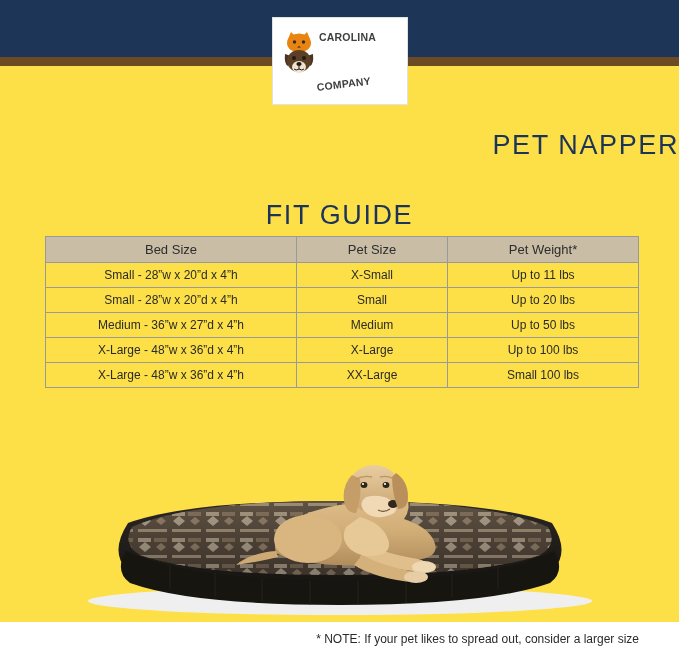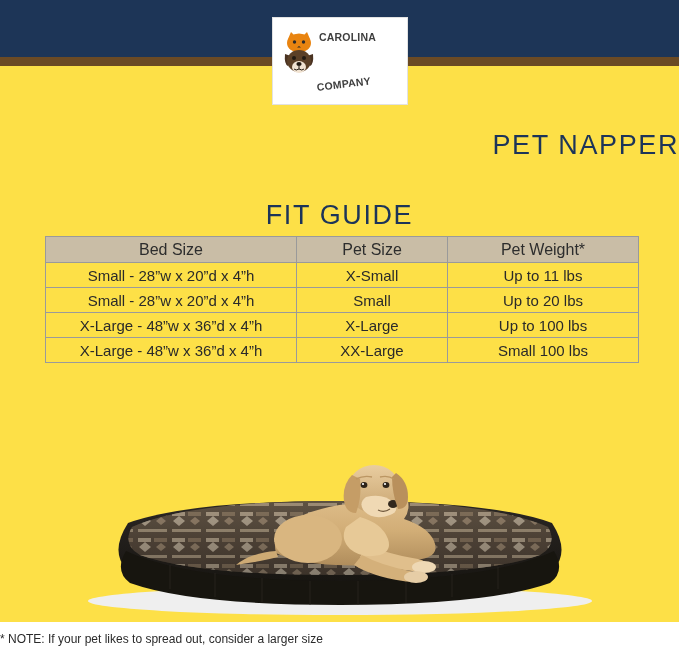--- a/index.html
+++ b/index.html
@@ -125,49 +125,50 @@
     top: 236px;
     left: 45px;
     width: 590px;
     border-collapse: collapse;
     table-layout: fixed;
   }
   .fit-table th, .fit-table td {
     border: 1px solid #9a9a9a;
     height: 24px;
     text-align: center;
-    font-size: 15px;
+    font-size: 12px;
     color: #2a2a2a;
     font-family: "Liberation Sans", sans-serif;
     font-weight: normal;
     padding: 0;
   }
   .fit-table thead th {
     background: #c9bda6;
     height: 25px;
-    font-size: 16px;
+    font-size: 13px;
     color: #2d2d2d;
   }
   .col-bed { width: 250px; }
   .col-pet { width: 150px; }
   .col-weight { width: 190px; }
   
   .photo {
     position: absolute;
     left: 0;
     top: 405px;
     width: 679px;
     height: 215px;
     overflow: hidden;
   }
   .note {
     position: absolute;
     left: 0;
     top: 632px;
     width: 679px;
+    text-align: right;
     padding-right: 40px;
     box-sizing: border-box;
     font-size: 12px;
     color: #2a2a2a;
     font-family: "Liberation Sans", sans-serif;
   }
 </style>
 </head>
 <body>
 
@@ -219,20 +220,25 @@
     <tbody>
       <tr>
         <td>Small - 28”w x 20”d x 4”h</td>
         <td>X-Small</td>
         <td>Up to 11 lbs</td>
       </tr>
       <tr>
         <td>Small - 28”w x 20”d x 4”h</td>
         <td>Small</td>
         <td>Up to 20 lbs</td>
+      </tr>
+      <tr>
+        <td>Medium - 36”w x 27”d x 4”h</td>
+        <td>Medium</td>
+        <td>Up to 50 lbs</td>
       </tr>
       <tr>
         <td>X-Large - 48”w x 36”d x 4”h</td>
         <td>X-Large</td>
         <td>Up to 100 lbs</td>
       </tr>
       <tr>
         <td>X-Large - 48”w x 36”d x 4”h</td>
         <td>XX-Large</td>
         <td>Small 100 lbs</td>

